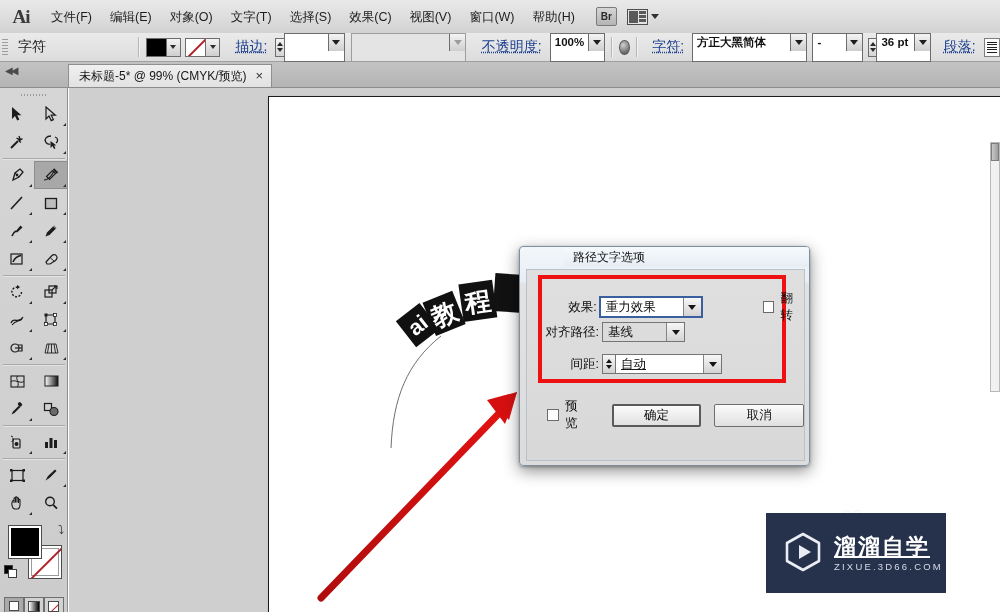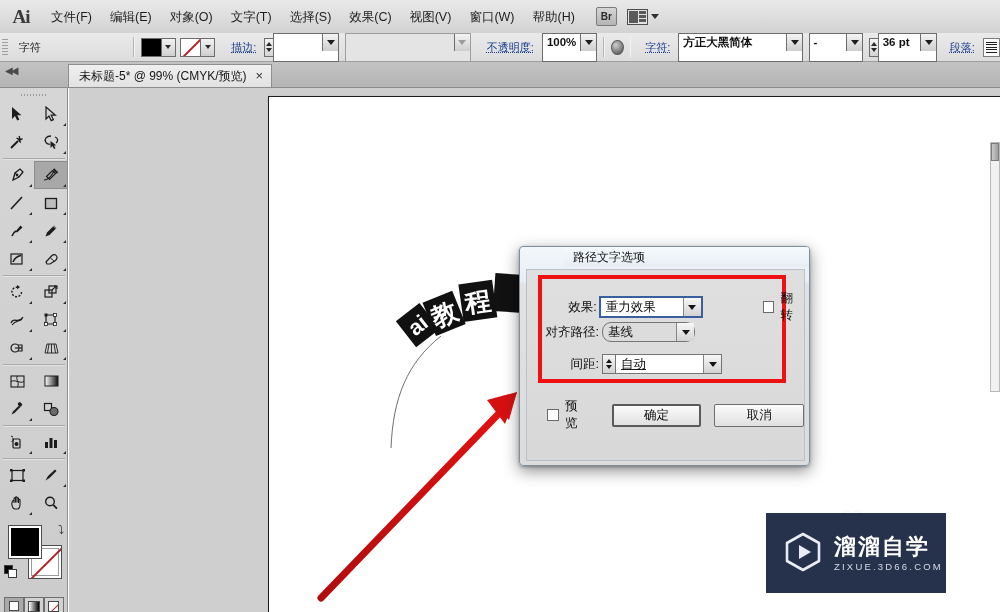--- a/index.html
+++ b/index.html
@@ -54,21 +54,21 @@
     background:linear-gradient(to bottom,#eaeaea,#dcdcdc);
     border-bottom:1px solid #9f9f9f;
     display:flex;align-items:center;box-sizing:border-box;
   }
   .grip{
     width:11px;height:29px;
     background:repeating-linear-gradient(to bottom,#9e9e9e 0 1px,transparent 1px 3px);
     background-position:0 6px;background-repeat:no-repeat;background-size:6px 18px;
     margin-left:2px;
   }
-  .opt-label{font-size:11px;color:#1b1b1b;margin:0 8px;white-space:nowrap;}
+  .opt-label{font-size:14px;color:#1b1b1b;margin:0 8px;white-space:nowrap;}
   .opt-label.link{color:#1b3f8f;text-decoration:underline dotted;}
   .sep{width:1px;height:20px;background:#b5b5b5;border-right:1px solid #f4f4f4;margin:0 6px;}
 
   .swatch-group{display:flex;align-items:center;}
   .swatch{
     width:21px;height:19px;border:1px solid #6d6d6d;box-sizing:border-box;
     background:#000;
   }
   .swatch.none{
     background:#fff;position:relative;overflow:hidden;
@@ -291,21 +291,21 @@
   }
   .dlg-btn.primary{border:2px solid #5a5a5a;}
 
   
   .watermark{
     position:absolute;left:766px;top:513px;width:180px;height:80px;
     background:#26324c;display:flex;align-items:center;gap:10px;padding-left:16px;
     box-sizing:border-box;
   }
   .wm-text{display:flex;flex-direction:column;gap:2px;}
-  .wm-main{font-size:22px;font-weight:bold;color:#ffffff;letter-spacing:2px;line-height:24px;}
+  .wm-main{font-size:22px;font-weight:bold;color:#ffffff;letter-spacing:2px;line-height:24px;text-decoration:underline;}
   .wm-sub{font-size:9.5px;color:#d6dbe6;letter-spacing:2.2px;}
   .ghost{
     position:absolute;left:843px;top:504px;font-size:15px;color:#e0e0e0;letter-spacing:1px;
   }
 </style>
 </head>
 <body>
 
 <div id="app">
 
@@ -747,21 +747,21 @@
         </div>
         <div style="width:18px;"></div>
         <div style="display:flex;align-items:center;margin-left:44px;">
           <span class="cbox"></span>
           <span class="cb-label">翻转</span>
         </div>
       </div>
 
       <div class="fieldrow" style="left:12px;top:52px;">
         <div class="f-label" style="width:60px;">对齐路径:</div>
-        <div class="dlg-combo grey" style="width:93px;margin-left:3px;border-radius:9px;">
+        <div class="dlg-combo grey" style="width:83px;margin-left:3px;">
           <div class="v">基线</div>
           <div class="ar">
               <div class="tri"></div>
             </div>
         </div>
       </div>
 
       <div class="fieldrow" style="left:36px;top:84px;">
         <div class="f-label" style="width:36px;">间距:</div>
         <div class="dlg-spinner" style="margin-left:3px;">

